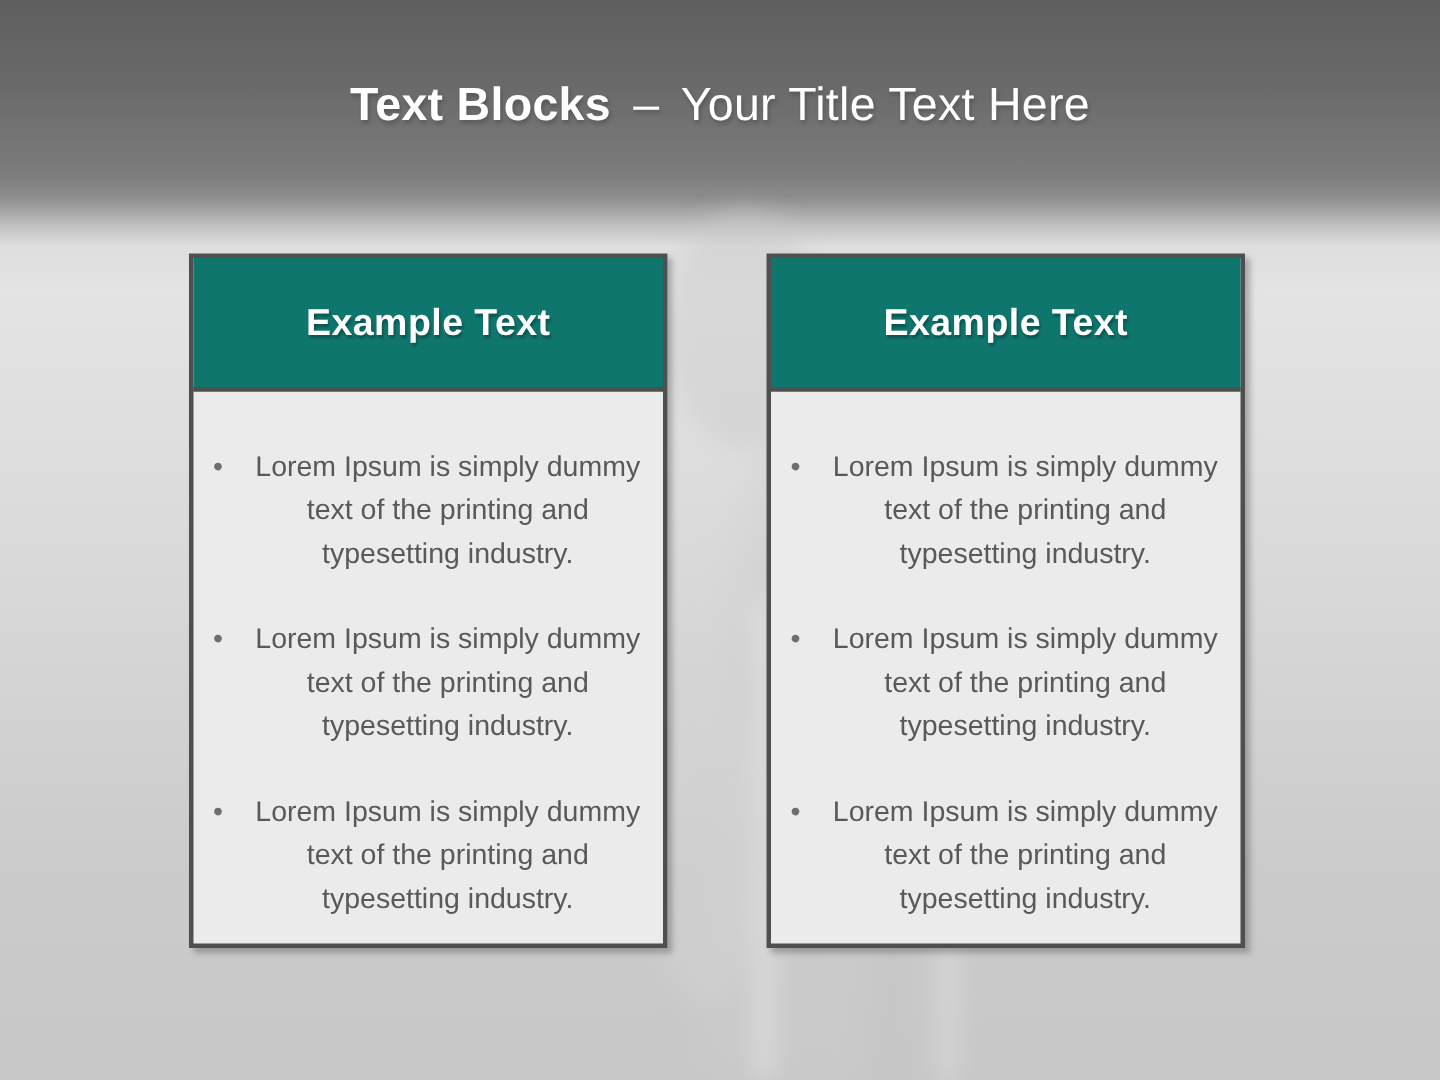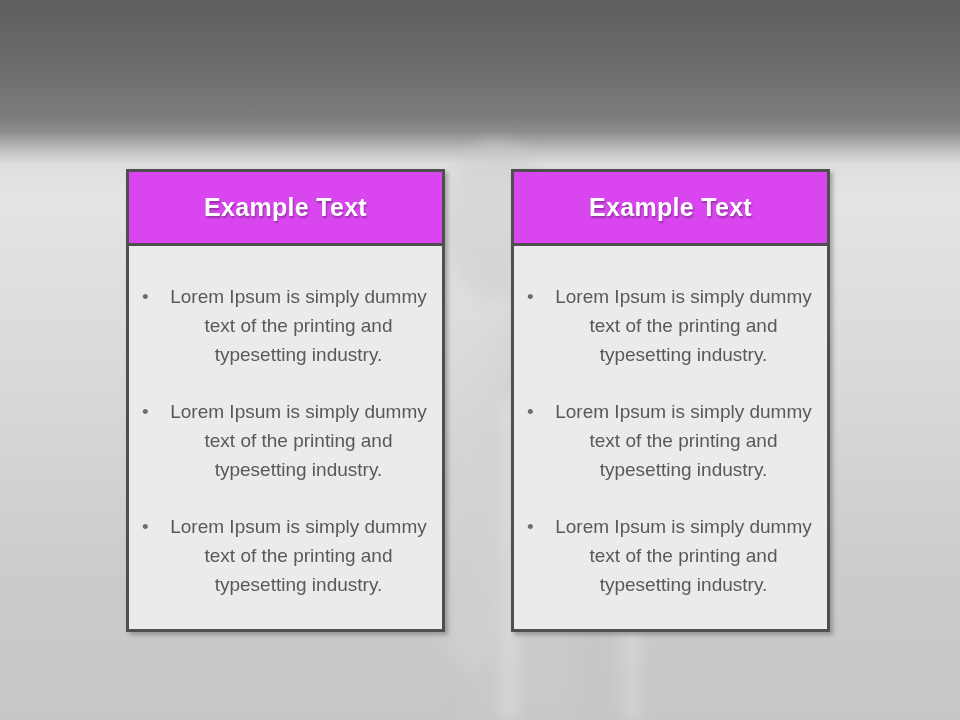--- a/index.html
+++ b/index.html
@@ -63,24 +63,24 @@
   .textblock {
     width: 319px;
     height: 463px;
     box-sizing: border-box;
     border: 3px solid #4f4f4f;
     background: #ebebeb;
     box-shadow: 3px 3px 4px rgba(60,60,60,0.35);
   }
 
   .tb-header {
-    height: 74px;
+    height: 89px;
     box-sizing: border-box;
     border-bottom: 3px solid #4f4f4f;
-    background: #d946ef;
+    background: #0f766e;
     display: flex;
     align-items: center;
     justify-content: center;
     color: #ffffff;
     font-size: 25px;
     font-weight: 700;
     letter-spacing: 0.3px;
     text-shadow: 1px 2px 2px rgba(0,0,0,0.30);
     text-align: center;
   }
@@ -124,20 +124,25 @@
       <ellipse cx="497" cy="220" rx="52" ry="80" fill="#c9c9c9" opacity="0.45"></ellipse>
       <ellipse cx="540" cy="430" rx="62" ry="150" fill="#d2d2d2" opacity="0.40"></ellipse>
       <path d="M462,720 C472,520 500,390 521,305 C542,390 565,520 575,720 Z" fill="#cccccc" opacity="0.40"></path>
       <rect x="585" y="250" width="17" height="470" fill="#c3c3c3" opacity="0.45"></rect>
       <rect x="505" y="400" width="9" height="320" fill="#f2f2f2" opacity="0.55"></rect>
       <rect x="627" y="510" width="10" height="210" fill="#efefef" opacity="0.45"></rect>
       <ellipse cx="470" cy="560" rx="40" ry="110" fill="#d6d6d6" opacity="0.35"></ellipse>
     </g>
   </svg>
 
+  <div class="slide-title">
+    <span class="t-bold">Text Blocks</span>
+    <span class="t-sep">–</span>
+    <span class="t-reg">Your Title Text Here</span>
+  </div>
 
   <div class="blocks">
 
     <div class="textblock">
       <div class="tb-header">Example Text</div>
       <div class="tb-body">
         <div class="bullet-item">
           <span class="bullet-marker">•</span>
           <span class="bullet-text">Lorem Ipsum is simply dummy text of the printing and typesetting industry.</span>
         </div>

